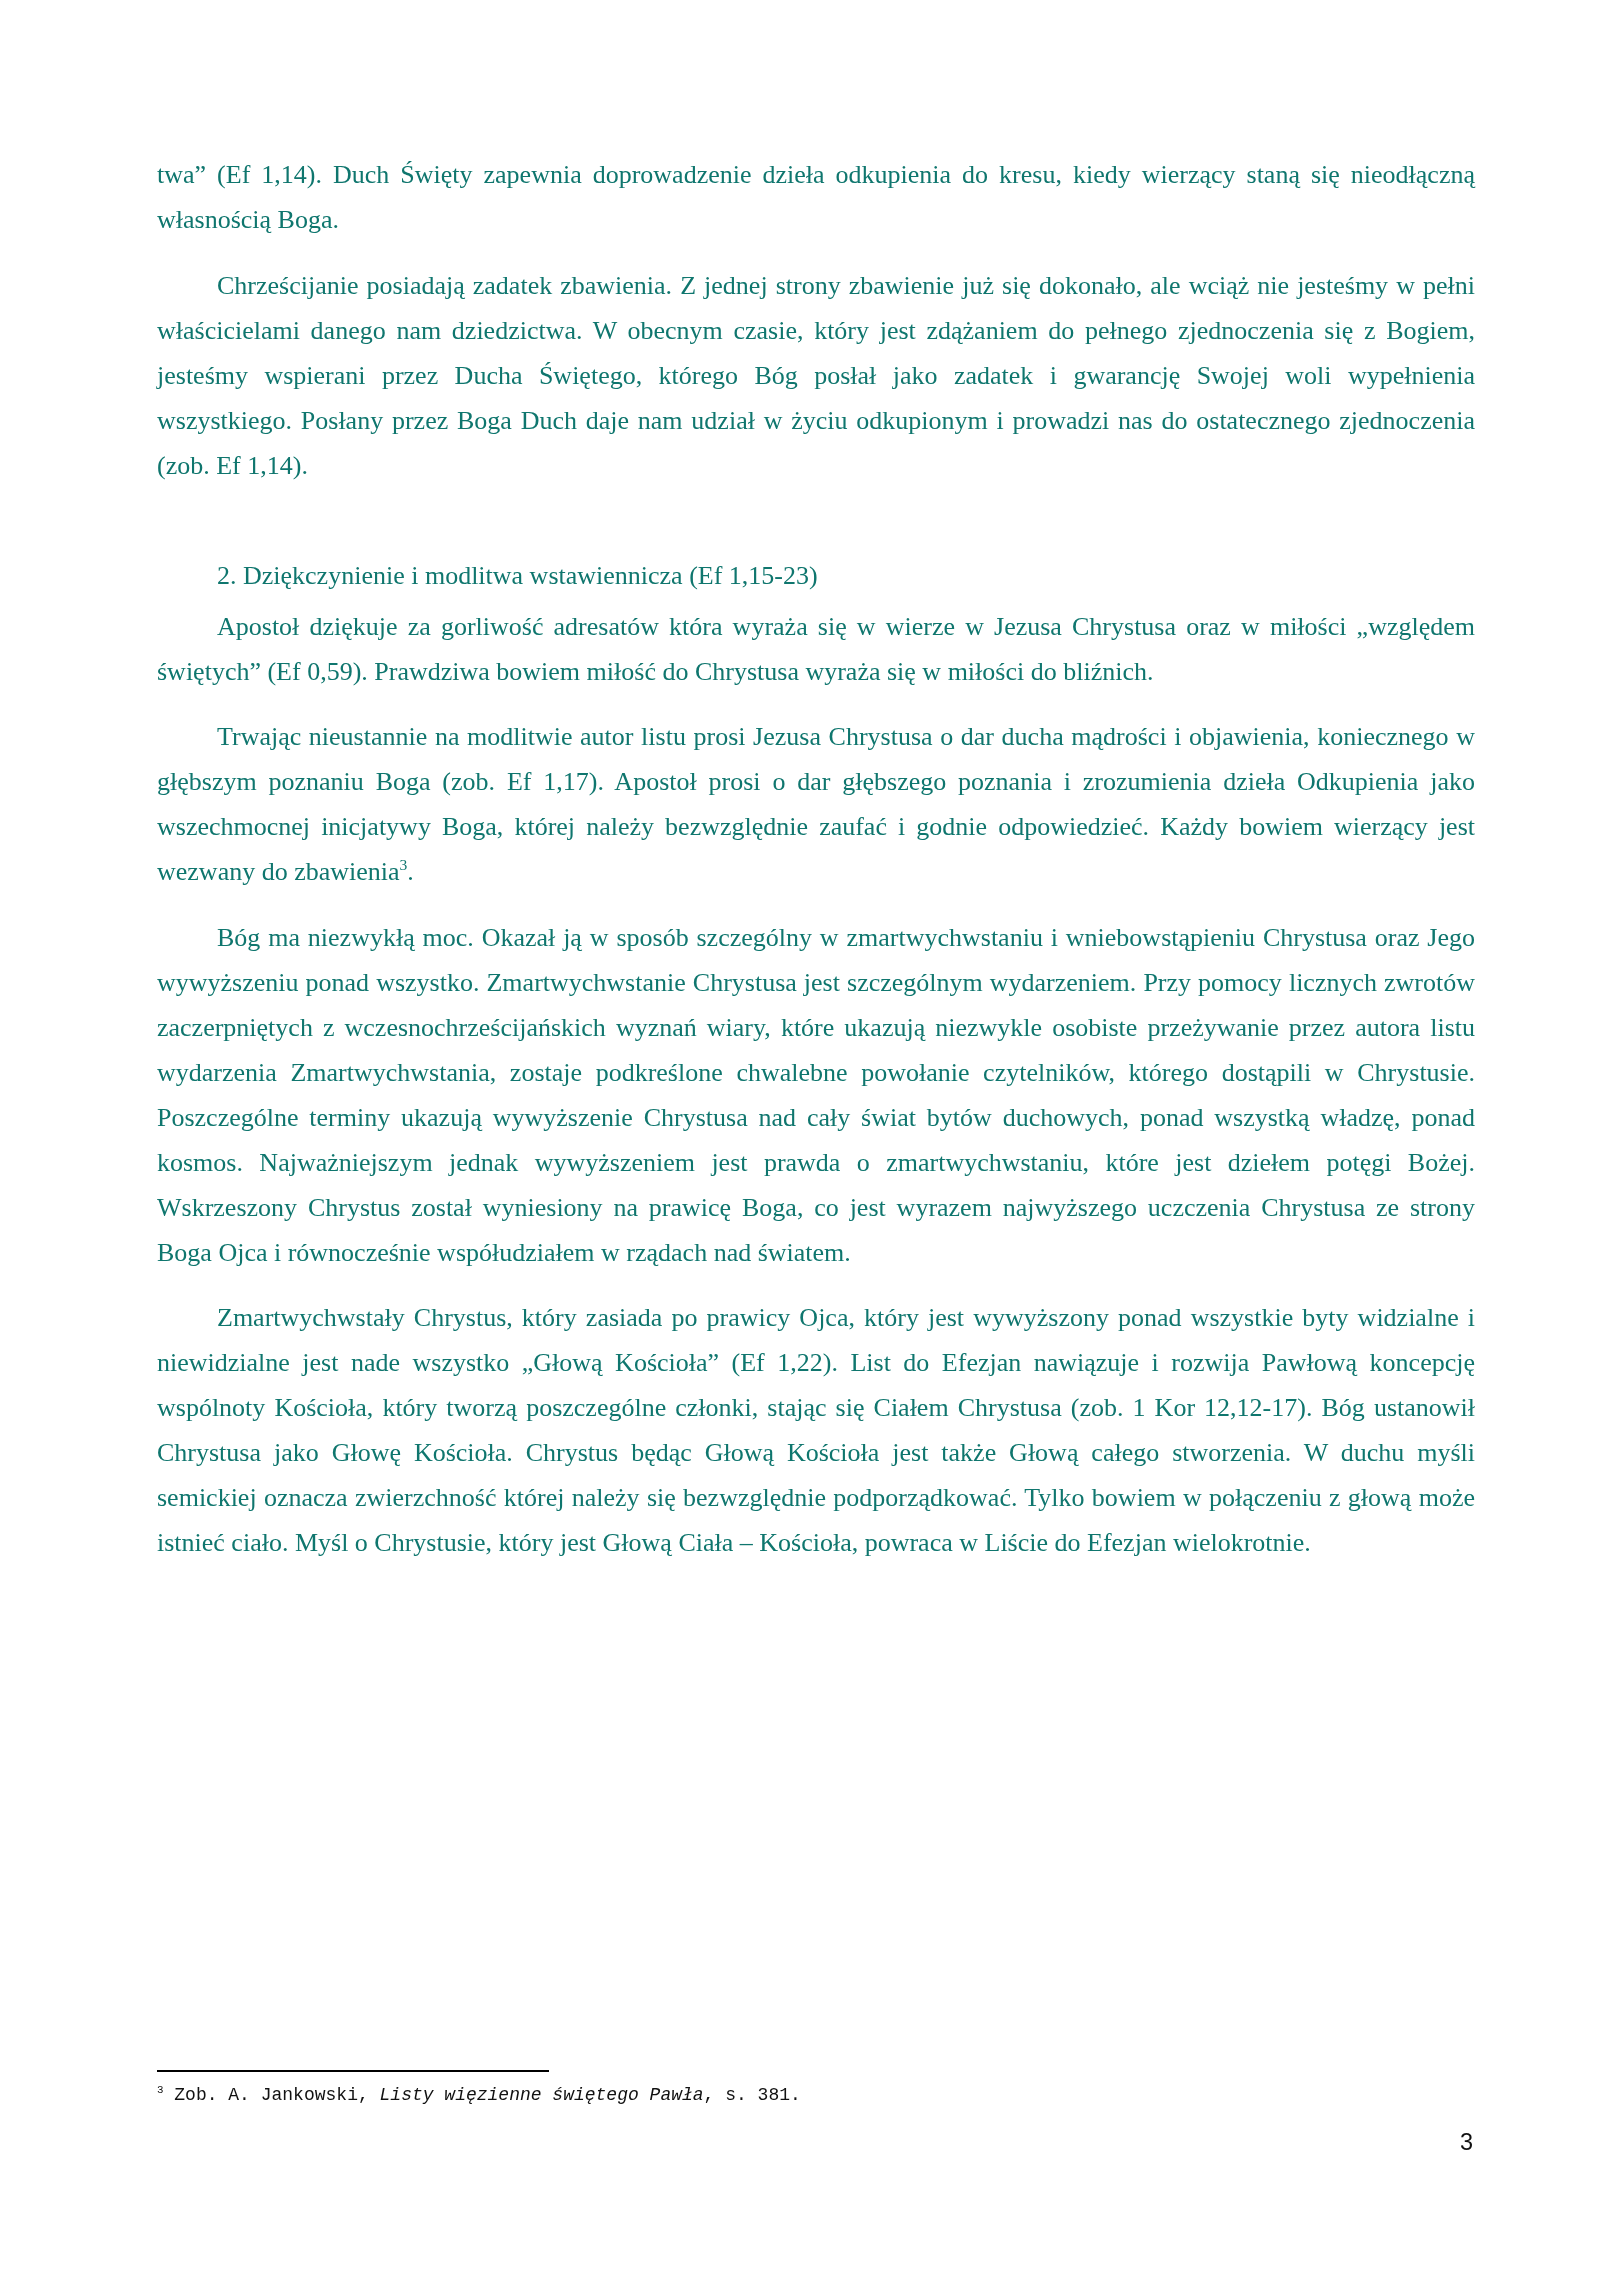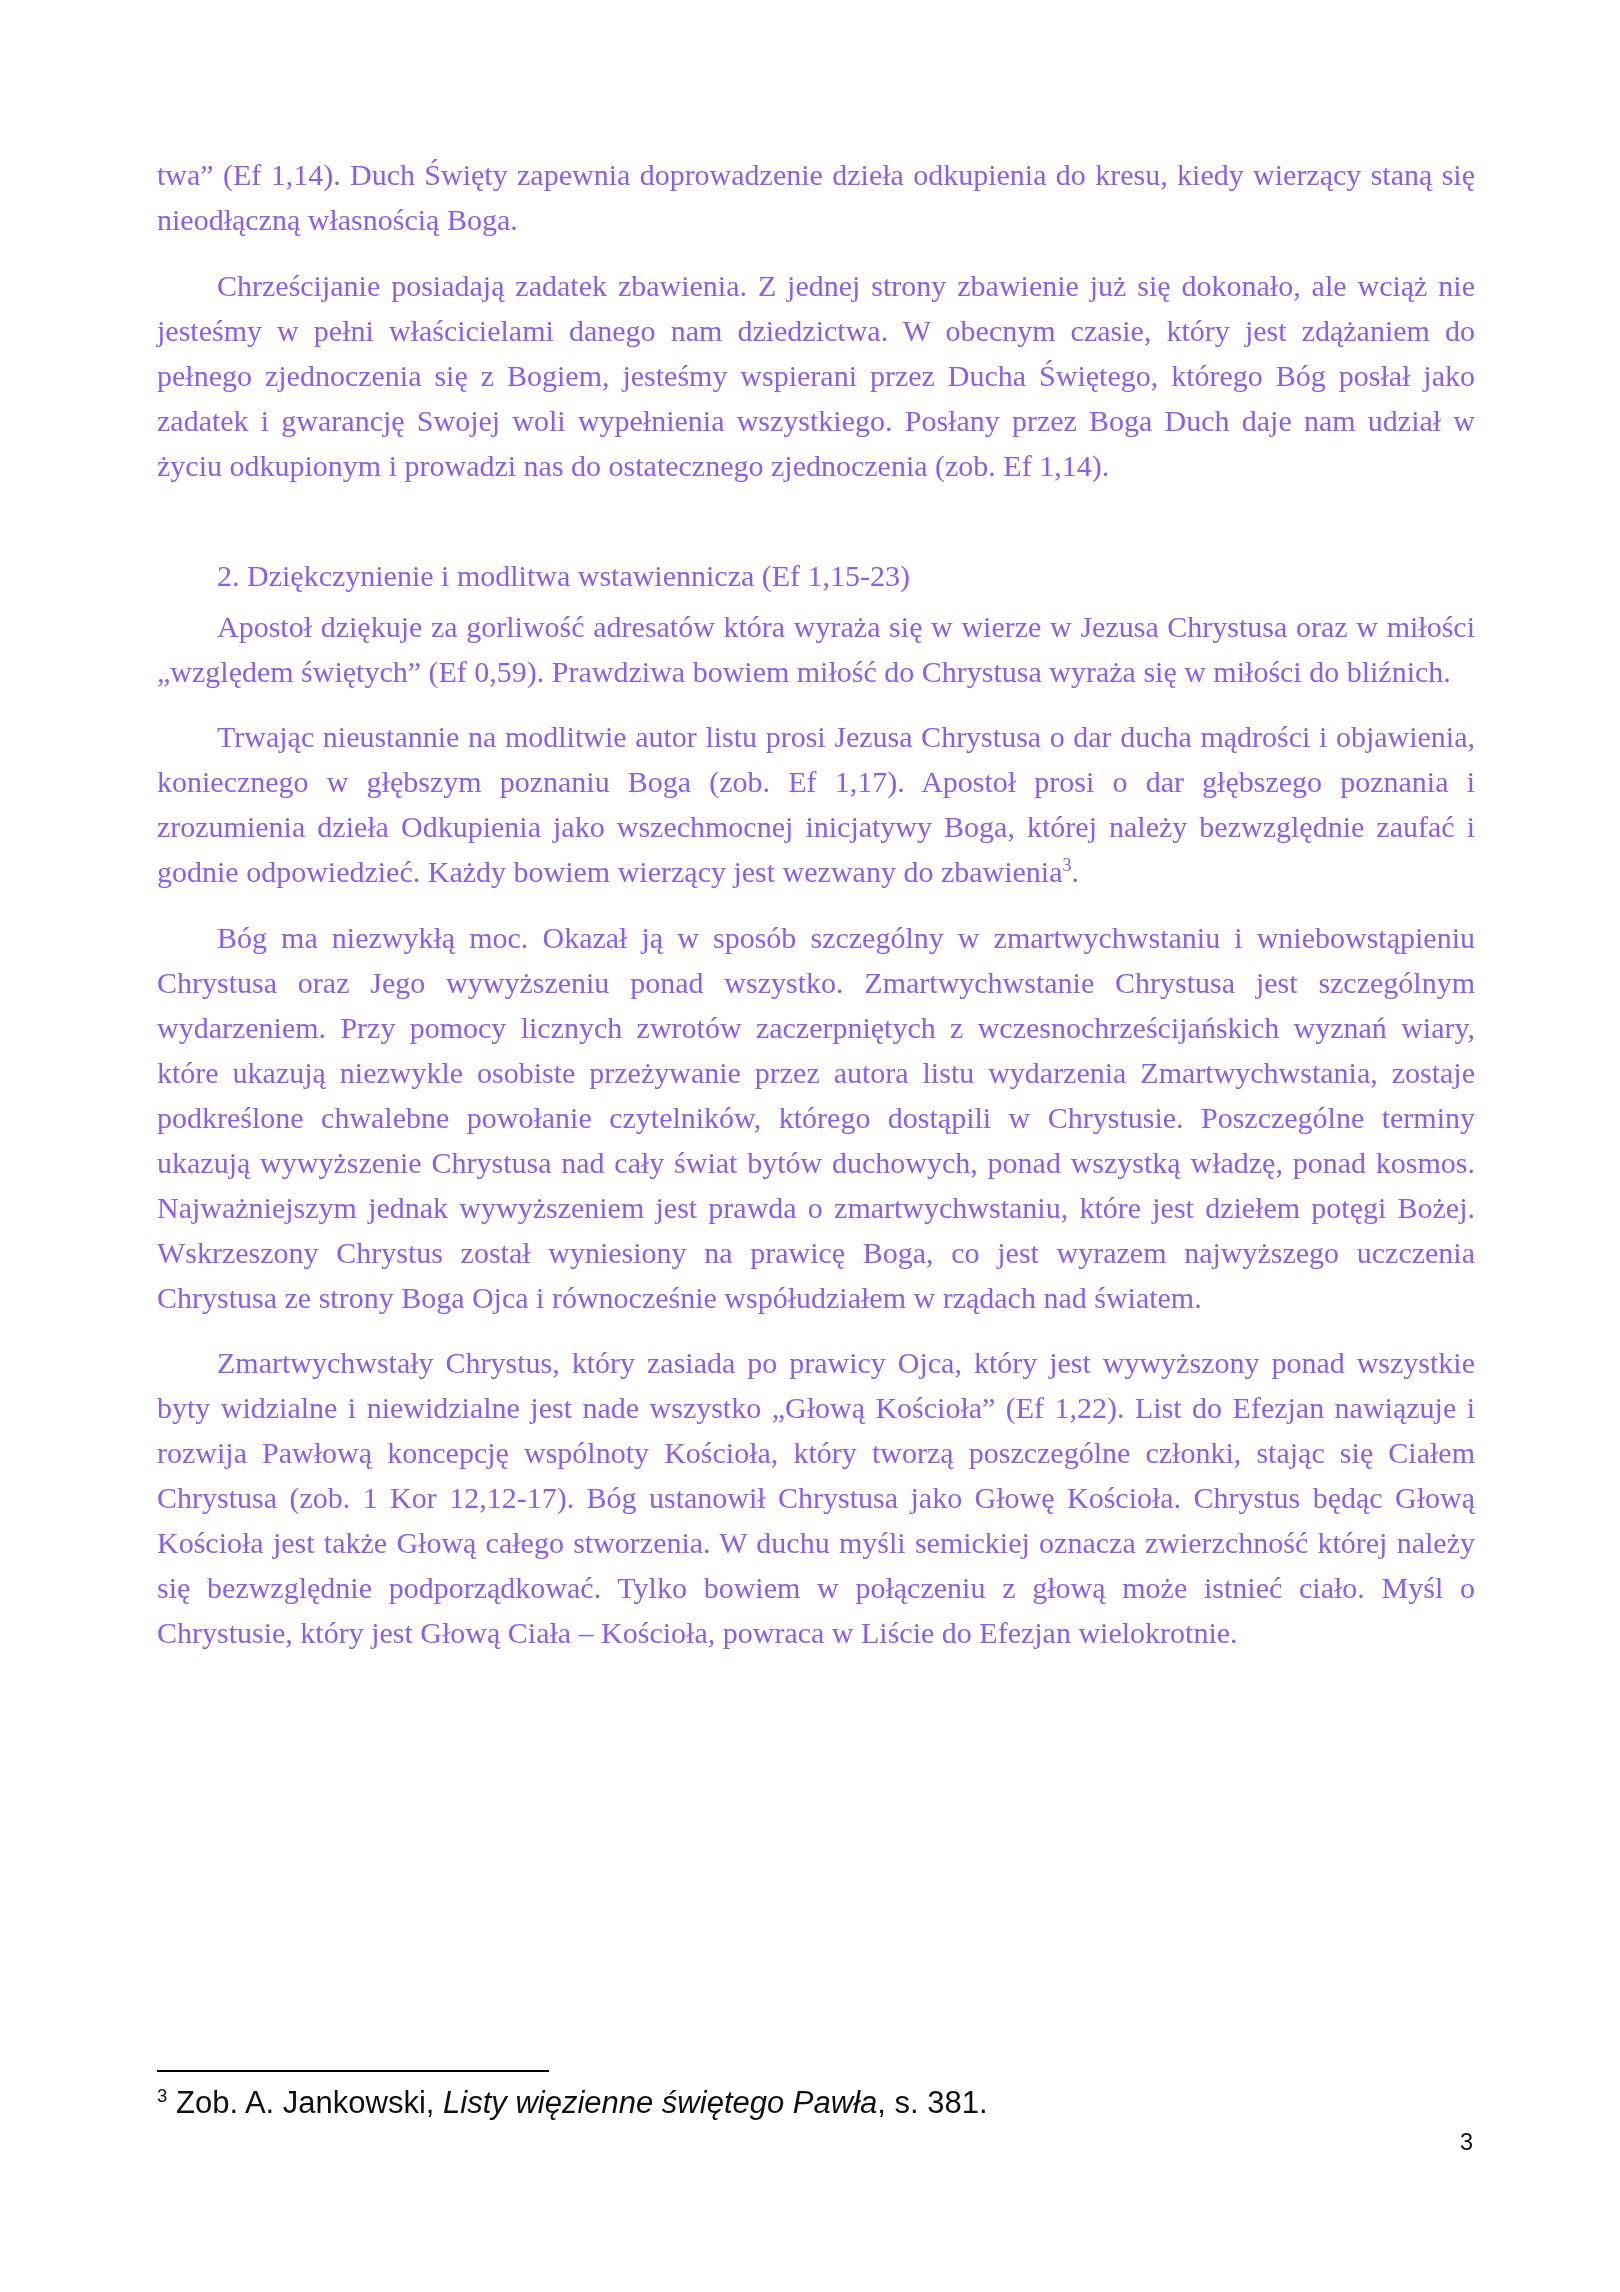--- a/index.html
+++ b/index.html
@@ -1,27 +1,27 @@
 <!DOCTYPE html>
 <html><head>
   <meta charset="utf-8">
   <style>
     html, body { margin: 0; padding: 0; background: #ffffff; }
     body { width: 1620px; height: 2293px; position: relative; overflow: hidden; }
     .page {
       position: absolute; left: 157px; top: 152px; width: 1318px;
-      font-family: "Liberation Serif", serif; font-size: 30px; line-height: 45px; color: #8b5cf6;
+      font-family: "Liberation Serif", serif; font-size: 26px; line-height: 45px; color: #0f766e;
       text-align: justify;
     }
     .p { margin: 0 0 20.6px 0; hyphens: manual; }
     .p.indent { text-indent: 60px; }
     .heading { font-weight: normal; text-indent: 60px; margin: 65px 0 6px 0; }
     sup { font-size: 60%; line-height: 0; vertical-align: super; }
     .fn-rule { position: absolute; left: 157px; top: 2070px; width: 392px; height: 2px; background: #000; }
-    .footnote { position: absolute; left: 157px; top: 2085px; font-family: Liberation Sans, sans-serif; font-size: 31px; color: #111; }
+    .footnote { position: absolute; left: 157px; top: 2085px; font-family: Liberation Mono, monospace; font-size: 18px; color: #111; }
     .footnote sup { font-size: 60%; }
     .pagenum { position: absolute; left: 1460px; top: 2129px; font-family: "Liberation Sans", sans-serif; font-size: 23.5px; color: #111; }
   </style>
 </head>
 <body>
 
 <div class="page">
   <p class="p">twa” (Ef 1,14). Duch Święty zapewnia doprowadzenie dzieła odkupienia do kresu, kiedy wierzący staną się nieodłączną własnością Boga.</p>
   <p class="p indent">Chrześcijanie posiadają zadatek zbawienia. Z jednej strony zbawienie już się dokonało, ale wciąż nie jesteśmy w pełni właścicielami danego nam dziedzictwa. W obecnym czasie, który jest zdążaniem do pełnego zjednoczenia się z Bogiem, jesteśmy wspierani przez Ducha Świętego, którego Bóg posłał jako zadatek i gwarancję Swojej woli wypełnienia wszystkiego. Posłany przez Boga Duch daje nam udział w życiu odkupionym i prowadzi nas do ostatecznego zjednoczenia (zob. Ef 1,14).</p>
 

